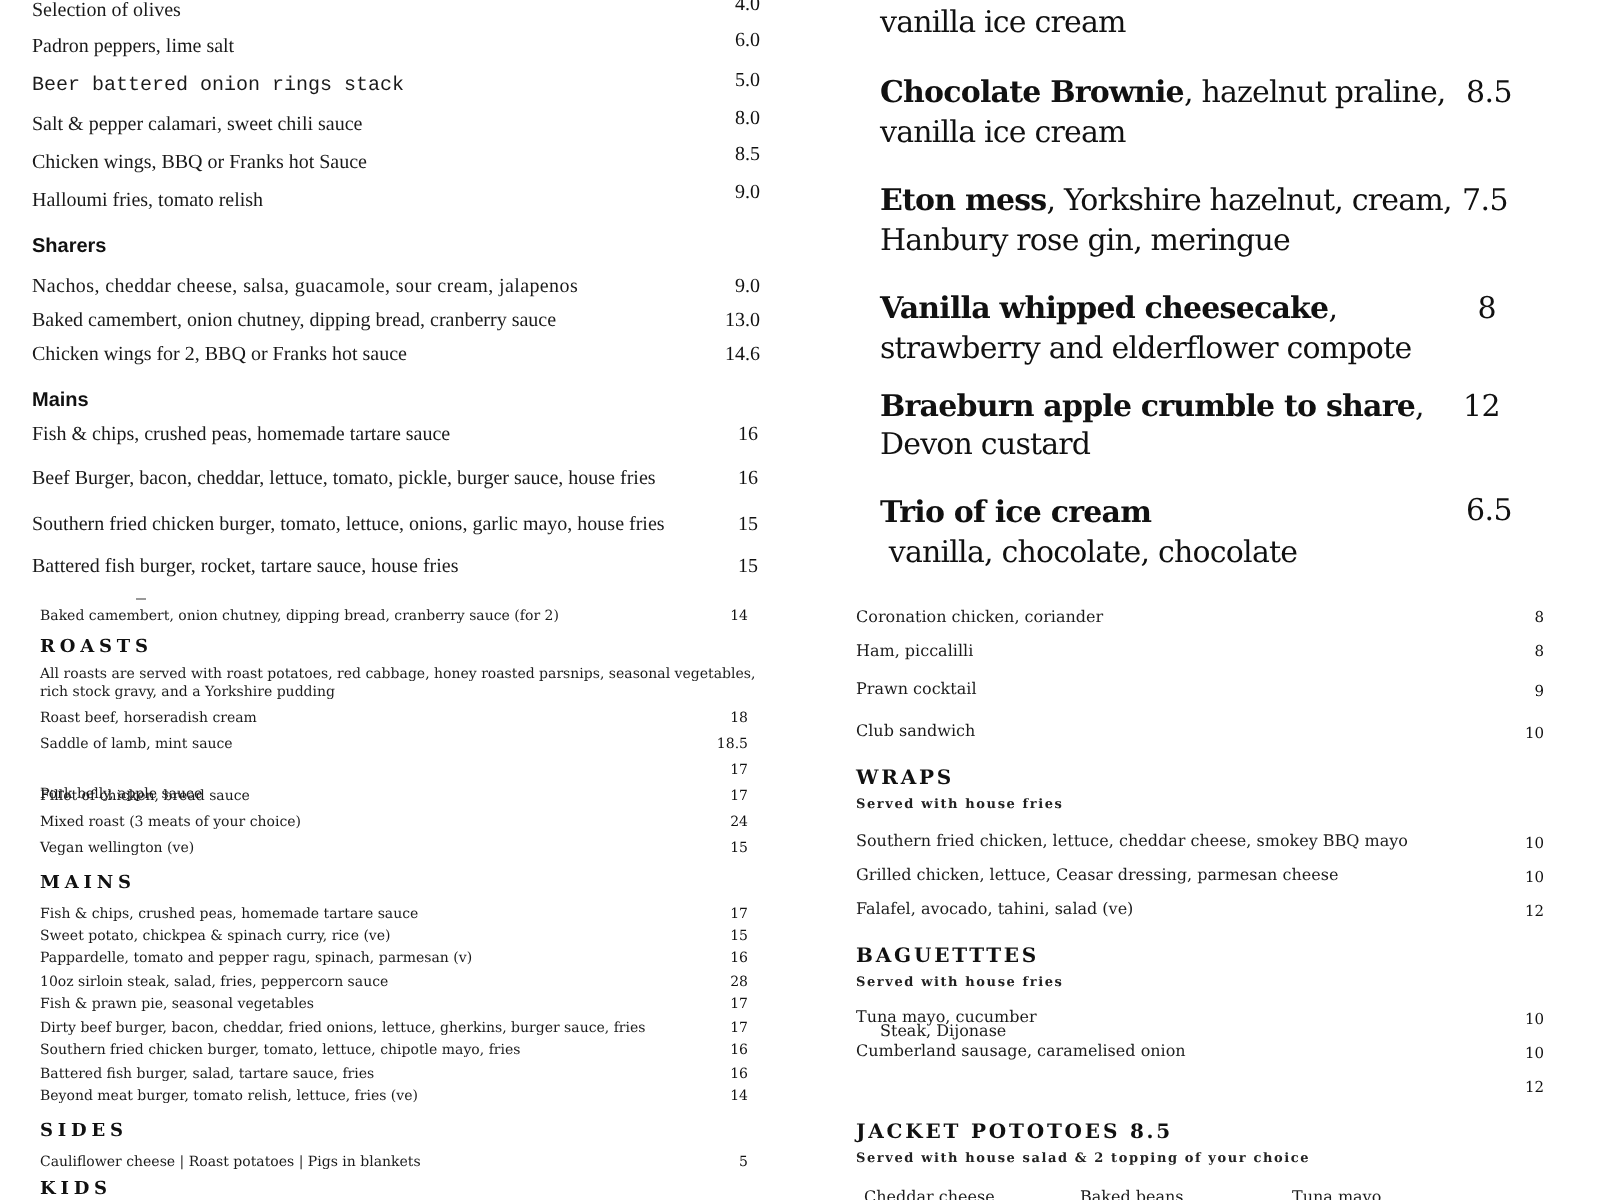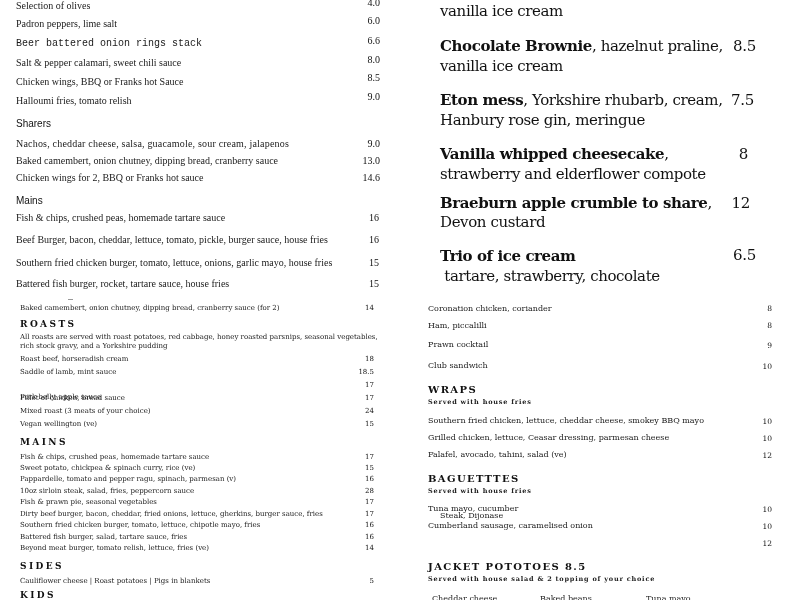--- a/index.html
+++ b/index.html
@@ -1,21 +1,21 @@
 <!DOCTYPE html>
 <html><head>
   <meta charset="utf-8">
   <style>
     html, body { margin: 0; padding: 0; background: #ffffff; }
     body { width: 800px; height: 600px; position: relative; overflow: hidden; color: #111; }
     .abs { position: absolute; white-space: nowrap; }
 
     
     .tl { font-family: "Liberation Serif", serif; font-size: 10px; color: #1a1a1a; }
-    .tl-head { font-family: "Liberation Sans", sans-serif; font-size: 10px; font-weight: normal; color: #111; }
+    .tl-head { font-family: "Liberation Sans", sans-serif; font-size: 10px; font-weight: bold; color: #111; }
     .tl-price { font-family: "Liberation Serif", serif; font-size: 10px; text-align: right; width: 40px; }
 
     
     .bl { font-family: "DejaVu Serif", serif; font-size: 7px; color: #1a1a1a; }
     .bl-head { font-family: "DejaVu Serif", serif; font-size: 9px; font-weight: bold; letter-spacing: 2.4px; color: #111; }
     .bl-price { font-family: "DejaVu Serif", serif; font-size: 7px; text-align: right; width: 40px; }
 
     
     .tr { font-family: "DejaVu Serif", serif; font-size: 15px; color: #111; letter-spacing: -0.4px; }
     .tr b { font-weight: bold; }
@@ -31,21 +31,21 @@
 <body>
 
 <div>
   <div class="abs tl" style="left:16px;top:0px;">Selection of olives</div>
   <div class="abs tl-price" style="left:340px;top:-3px;">4.0</div>
 
   <div class="abs tl" style="left:16px;top:18px;">Padron peppers, lime salt</div>
   <div class="abs tl-price" style="left:340px;top:15px;">6.0</div>
 
   <div class="abs tl" style="left:16px;top:38px;font-family:Liberation Mono, monospace;">Beer battered onion rings stack</div>
-  <div class="abs tl-price" style="left:340px;top:35px;">6.6</div>
+  <div class="abs tl-price" style="left:340px;top:35px;">5.0</div>
 
   <div class="abs tl" style="left:16px;top:57px;">Salt &amp; pepper calamari, sweet chili sauce</div>
   <div class="abs tl-price" style="left:340px;top:54px;">8.0</div>
 
   <div class="abs tl" style="left:16px;top:76px;">Chicken wings, BBQ or Franks hot Sauce</div>
   <div class="abs tl-price" style="left:340px;top:72px;">8.5</div>
 
   <div class="abs tl" style="left:16px;top:95px;">Halloumi fries, tomato relish</div>
   <div class="abs tl-price" style="left:340px;top:91px;">9.0</div>
 
@@ -127,34 +127,34 @@
 </div>
 
 <div>
   <div class="abs tr" style="left:440px;top:-12px;">&nbsp;</div>
   <div class="abs tr" style="left:440px;top:2px;">vanilla ice cream</div>
 
   <div class="abs tr" style="left:440px;top:37px;"><b>Chocolate Brownie</b><span>, hazelnut praline,</span></div>
   <div class="abs tr" style="left:440px;top:57px;">vanilla ice cream</div>
   <div class="abs tr-price" style="left:716px;top:37px;">8.5</div>
 
-  <div class="abs tr" style="left:440px;top:91px;"><b>Eton mess</b><span>, Yorkshire rhubarb, cream,</span></div>
+  <div class="abs tr" style="left:440px;top:91px;"><b>Eton mess</b><span>, Yorkshire hazelnut, cream,</span></div>
   <div class="abs tr" style="left:440px;top:111px;">Hanbury rose gin, meringue</div>
   <div class="abs tr-price" style="left:714px;top:91px;">7.5</div>
 
   <div class="abs tr" style="left:440px;top:145px;"><b>Vanilla whipped cheesecake</b><span>,</span></div>
   <div class="abs tr" style="left:440px;top:165px;">strawberry and elderflower compote</div>
   <div class="abs tr-price" style="left:708px;top:145px;">8</div>
 
   <div class="abs tr" style="left:440px;top:194px;"><b>Braeburn apple crumble to share</b><span>,</span></div>
   <div class="abs tr" style="left:440px;top:213px;">Devon custard</div>
   <div class="abs tr-price" style="left:710px;top:194px;">12</div>
 
   <div class="abs tr" style="left:440px;top:247px;"><b>Trio of ice cream</b><span></span></div>
-  <div class="abs tr" style="left:440px;top:267px;white-space:pre;"> tartare, strawberry, chocolate</div>
+  <div class="abs tr" style="left:440px;top:267px;white-space:pre;"> vanilla, chocolate, chocolate</div>
   <div class="abs tr-price" style="left:716px;top:246px;">6.5</div>
 </div>
 
 <div>
   <div class="abs br" style="left:428px;top:304px;">Coronation chicken, coriander</div>
   <div class="abs br-price" style="left:732px;top:304px;">8</div>
   <div class="abs br" style="left:428px;top:321px;">Ham, piccalilli</div>
   <div class="abs br-price" style="left:732px;top:321px;">8</div>
   <div class="abs br" style="left:428px;top:340px;">Prawn cocktail</div>
   <div class="abs br-price" style="left:732px;top:341px;">9</div>

